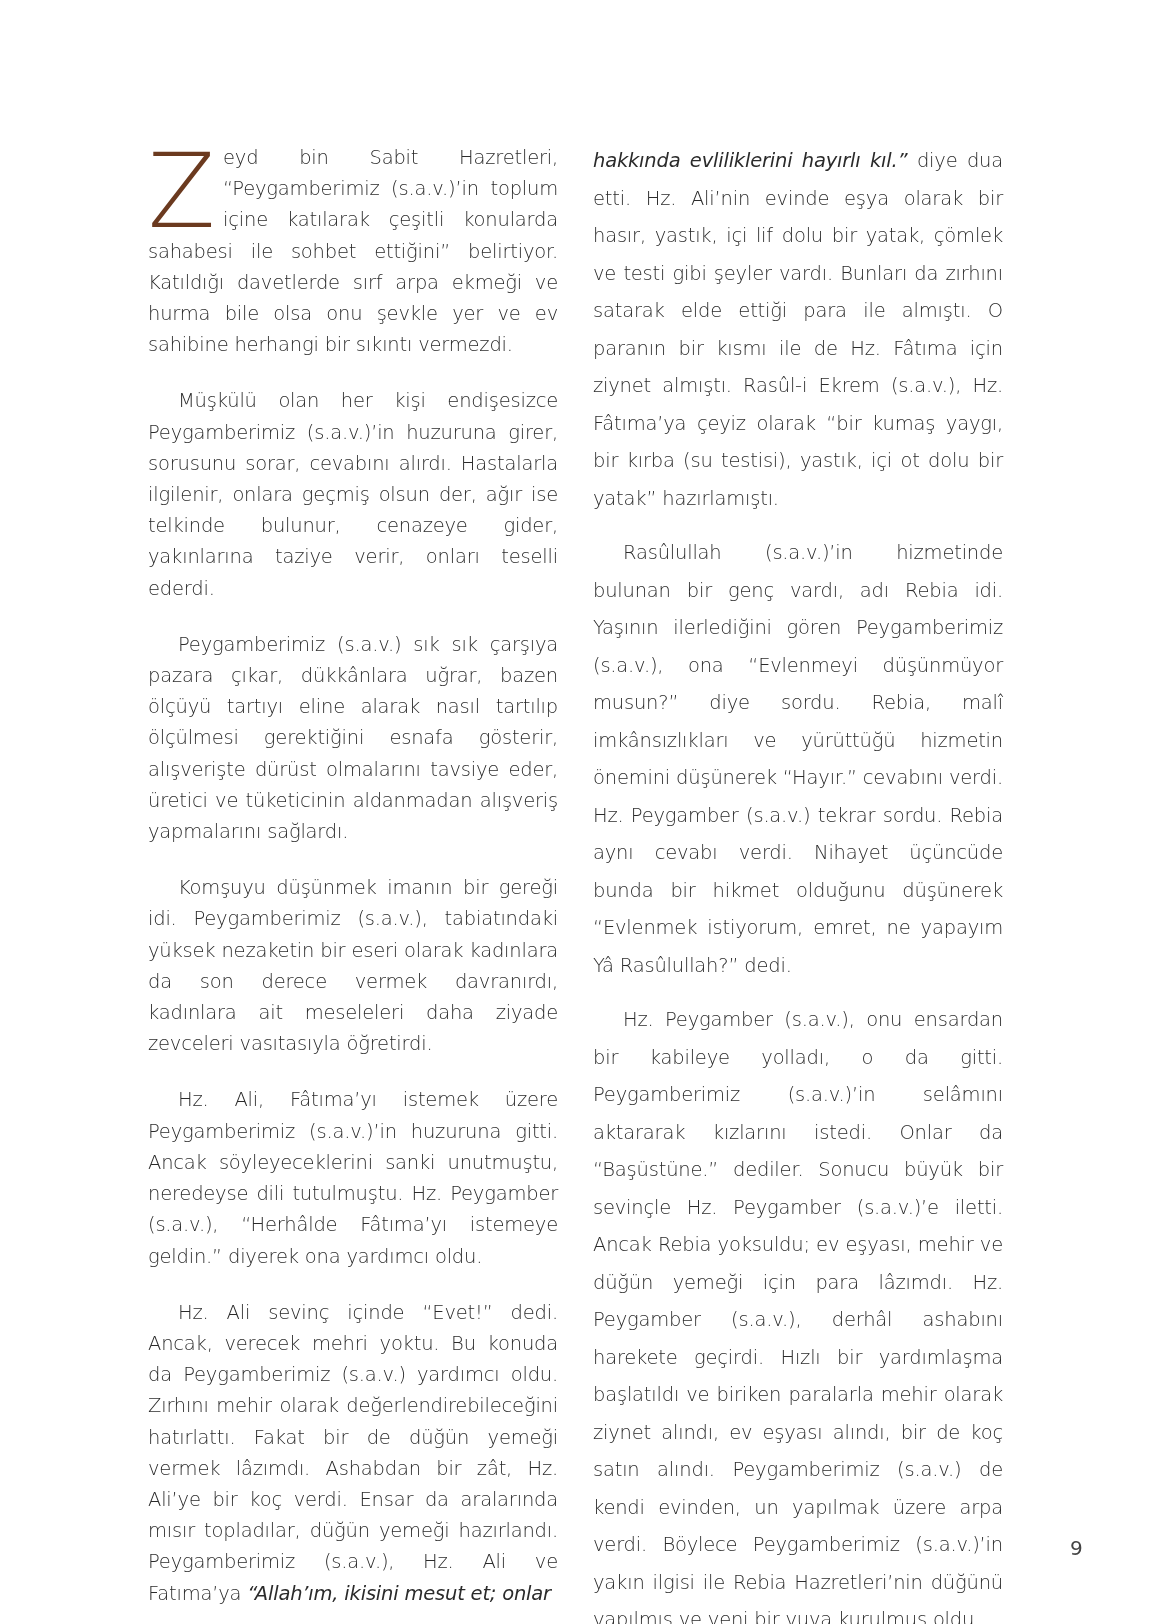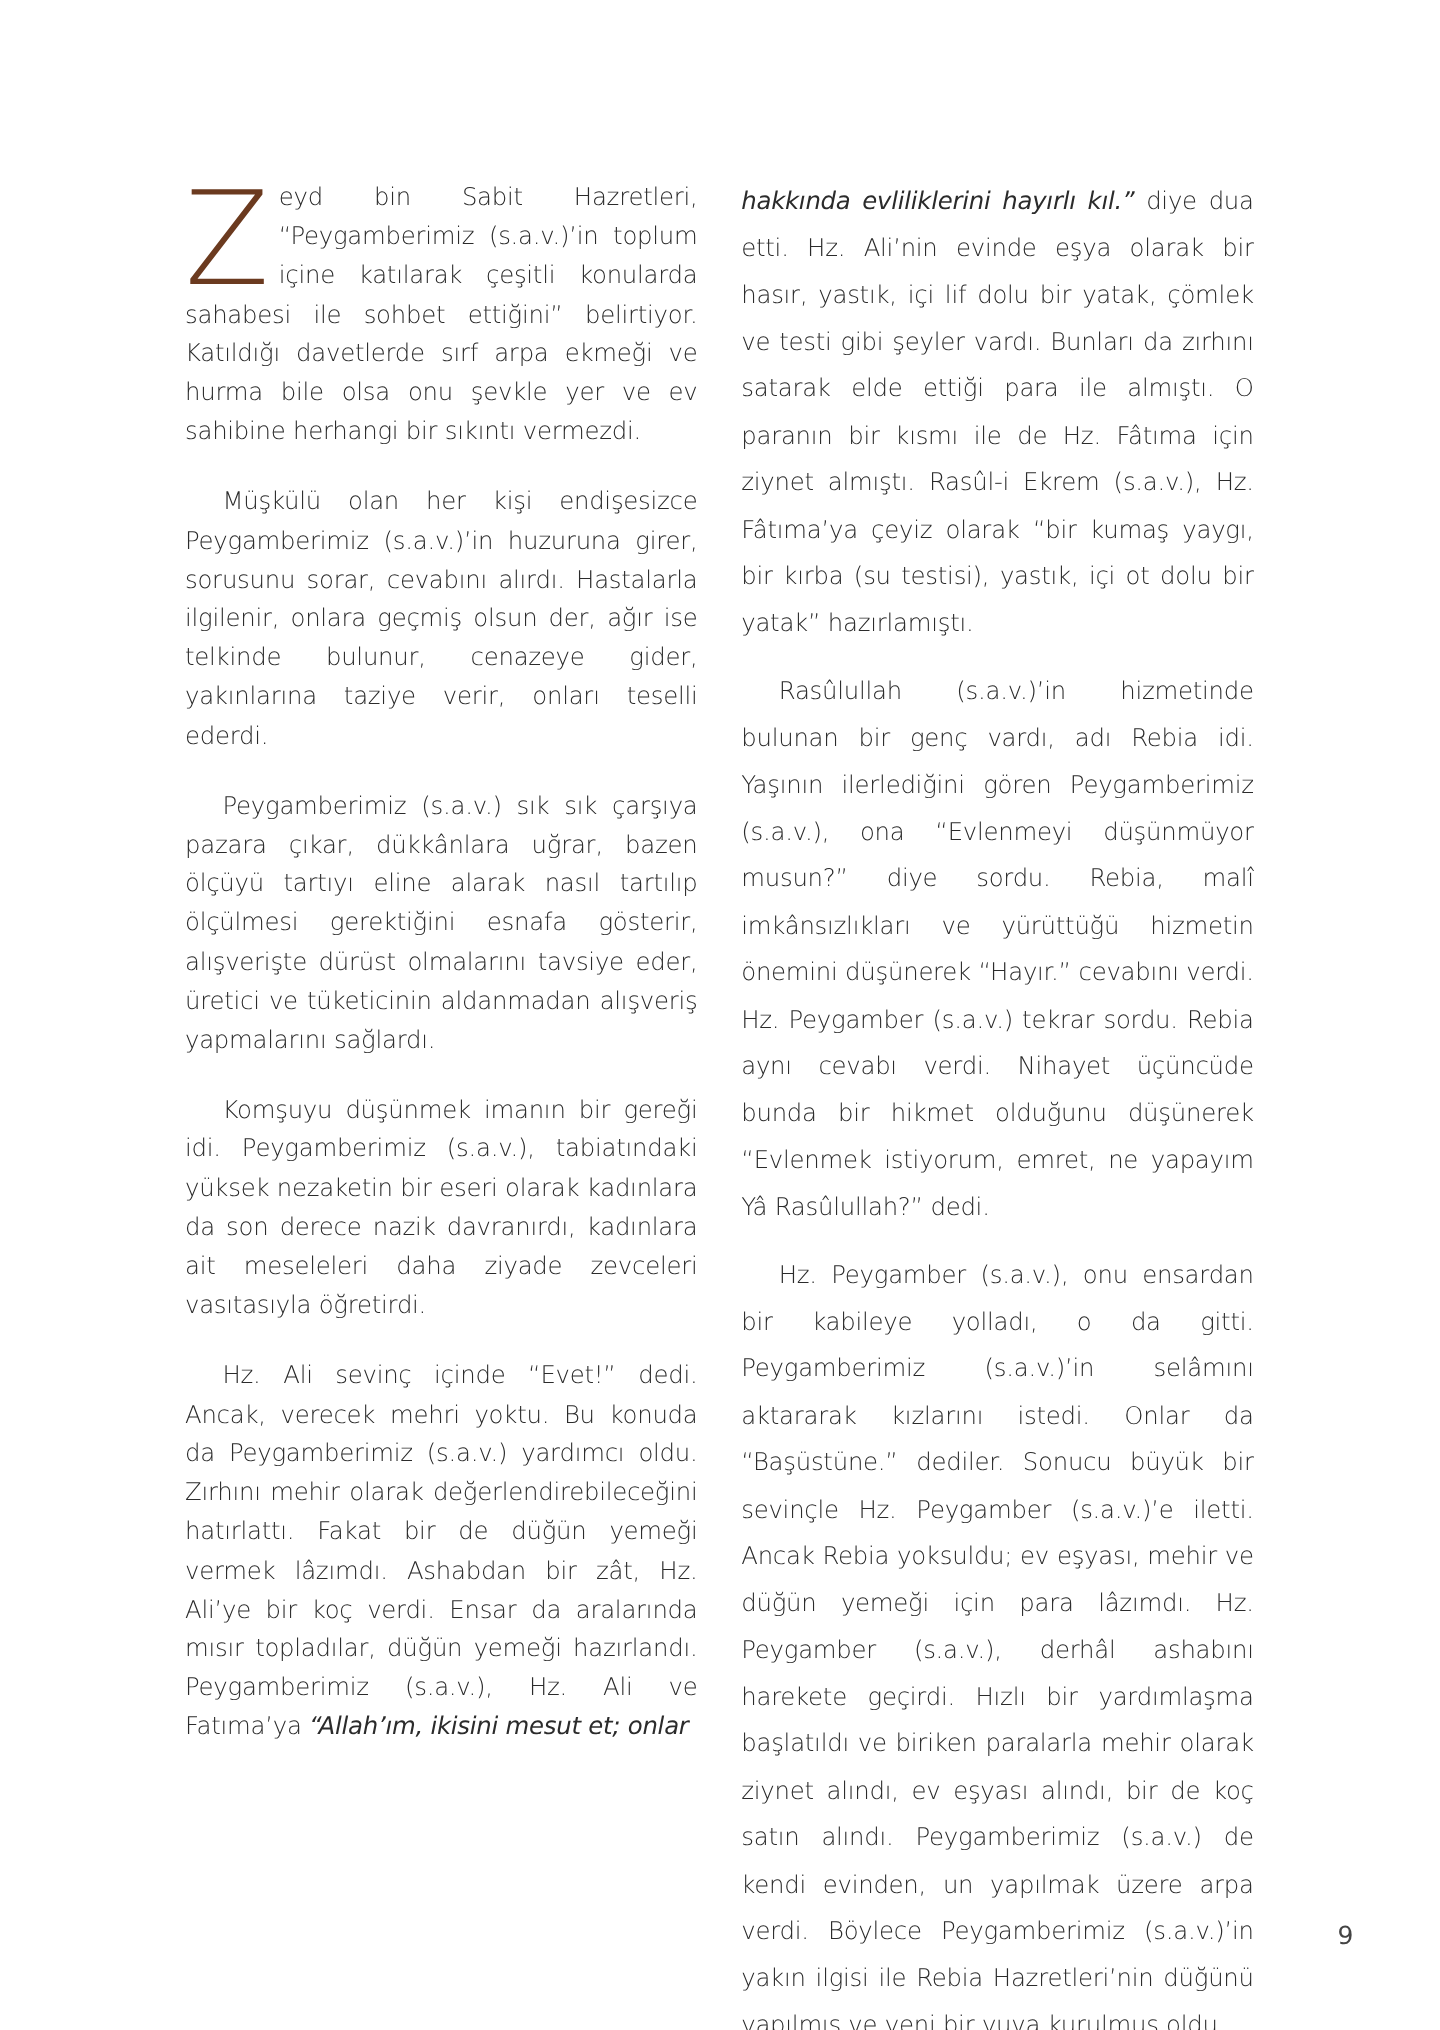--- a/index.html
+++ b/index.html
@@ -21,21 +21,22 @@
   em { }
   .page-number { position: absolute; left: 1070px; top: 1536px; font-size: 20px; color: #444; }
 </style>
 </head>
 <body>
 
 <div class="col left">
   <p class="first"><span class="dropcap">Z</span><span>eyd bin Sabit Hazretleri, “Peygamberimiz (s.a.v.)’in toplum içine katılarak çeşitli konularda sahabesi ile sohbet ettiğini” belirtiyor. Katıldığı davetlerde sırf arpa ekmeği ve hurma bile olsa onu şevkle yer ve ev sahibine herhangi bir sıkıntı vermezdi.</span></p>
   <p><span>Müşkülü olan her kişi endişesizce Peygamberimiz (s.a.v.)’in huzuruna girer, sorusunu sorar, cevabını alırdı. Hastalarla ilgilenir, onlara geçmiş olsun der, ağır ise telkinde bulunur, cenazeye gider, yakınlarına taziye verir, onları teselli ederdi.</span></p>
   <p><span>Peygamberimiz (s.a.v.) sık sık çarşıya pazara çıkar, dükkânlara uğrar, bazen ölçüyü tartıyı eline alarak nasıl tartılıp ölçülmesi gerektiğini esnafa gösterir, alışverişte dürüst olmalarını tavsiye eder, üretici ve tüketicinin aldanmadan alışveriş yapmalarını sağlardı.</span></p>
-  <p><span>Komşuyu düşünmek imanın bir gereği idi. Peygamberimiz (s.a.v.), tabiatındaki yüksek nezaketin bir eseri olarak kadınlara da son derece nazik davranırdı, kadınlara ait meseleleri daha ziyade zevceleri vasıtasıyla öğretirdi.</span></p>
+  <p><span>Komşuyu düşünmek imanın bir gereği idi. Peygamberimiz (s.a.v.), tabiatındaki yüksek nezaketin bir eseri olarak kadınlara da son derece vermek davranırdı, kadınlara ait meseleleri daha ziyade zevceleri vasıtasıyla öğretirdi.</span></p>
+  <p><span>Hz. Ali, Fâtıma’yı istemek üzere Peygamberimiz (s.a.v.)’in huzuruna gitti. Ancak söyleyeceklerini sanki unutmuştu, neredeyse dili tutulmuştu. Hz. Peygamber (s.a.v.), “Herhâlde Fâtıma’yı istemeye geldin.” diyerek ona yardımcı oldu.</span></p>
   <p><span>Hz. Ali sevinç içinde “Evet!” dedi. Ancak, verecek mehri yoktu. Bu konuda da Peygamberimiz (s.a.v.) yardımcı oldu. Zırhını mehir olarak değerlendirebileceğini hatırlattı. Fakat bir de düğün yemeği vermek lâzımdı. Ashabdan bir zât, Hz. Ali’ye bir koç verdi. Ensar da aralarında mısır topladılar, düğün yemeği hazırlandı. Peygamberimiz (s.a.v.), Hz. Ali ve Fatıma’ya </span><em>“Allah’ım, ikisini mesut et; onlar</em></p>
 </div>
 
 <div class="col right">
   <p class="noindent"><em>hakkında evliliklerini hayırlı kıl.”</em><span> diye dua etti. Hz. Ali’nin evinde eşya olarak bir hasır, yastık, içi lif dolu bir yatak, çömlek ve testi gibi şeyler vardı. Bunları da zırhını satarak elde ettiği para ile almıştı. O paranın bir kısmı ile de Hz. Fâtıma için ziynet almıştı. Rasûl-i Ekrem (s.a.v.), Hz. Fâtıma’ya çeyiz olarak “bir kumaş yaygı, bir kırba (su testisi), yastık, içi ot dolu bir yatak” hazırlamıştı.</span></p>
   <p><span>Rasûlullah (s.a.v.)’in hizmetinde bulunan bir genç vardı, adı Rebia idi. Yaşının ilerlediğini gören Peygamberimiz (s.a.v.), ona “Evlenmeyi düşünmüyor musun?” diye sordu. Rebia, malî imkânsızlıkları ve yürüttüğü hizmetin önemini düşünerek “Hayır.” cevabını verdi. Hz. Peygamber (s.a.v.) tekrar sordu. Rebia aynı cevabı verdi. Nihayet üçüncüde bunda bir hikmet olduğunu düşünerek “Evlenmek istiyorum, emret, ne yapayım Yâ Rasûlullah?” dedi.</span></p>
   <p><span>Hz. Peygamber (s.a.v.), onu ensardan bir kabileye yolladı, o da gitti. Peygamberimiz (s.a.v.)’in selâmını aktararak kızlarını istedi. Onlar da “Başüstüne.” dediler. Sonucu büyük bir sevinçle Hz. Peygamber (s.a.v.)’e iletti. Ancak Rebia yoksuldu; ev eşyası, mehir ve düğün yemeği için para lâzımdı. Hz. Peygamber (s.a.v.), derhâl ashabını harekete geçirdi. Hızlı bir yardımlaşma başlatıldı ve biriken paralarla mehir olarak ziynet alındı, ev eşyası alındı, bir de koç satın alındı. Peygamberimiz (s.a.v.) de kendi evinden, un yapılmak üzere arpa verdi. Böylece Peygamberimiz (s.a.v.)’in yakın ilgisi ile Rebia Hazretleri’nin düğünü yapılmış ve yeni bir yuva kurulmuş oldu.</span></p>
 </div>
 
 <div class="page-number">9</div>

